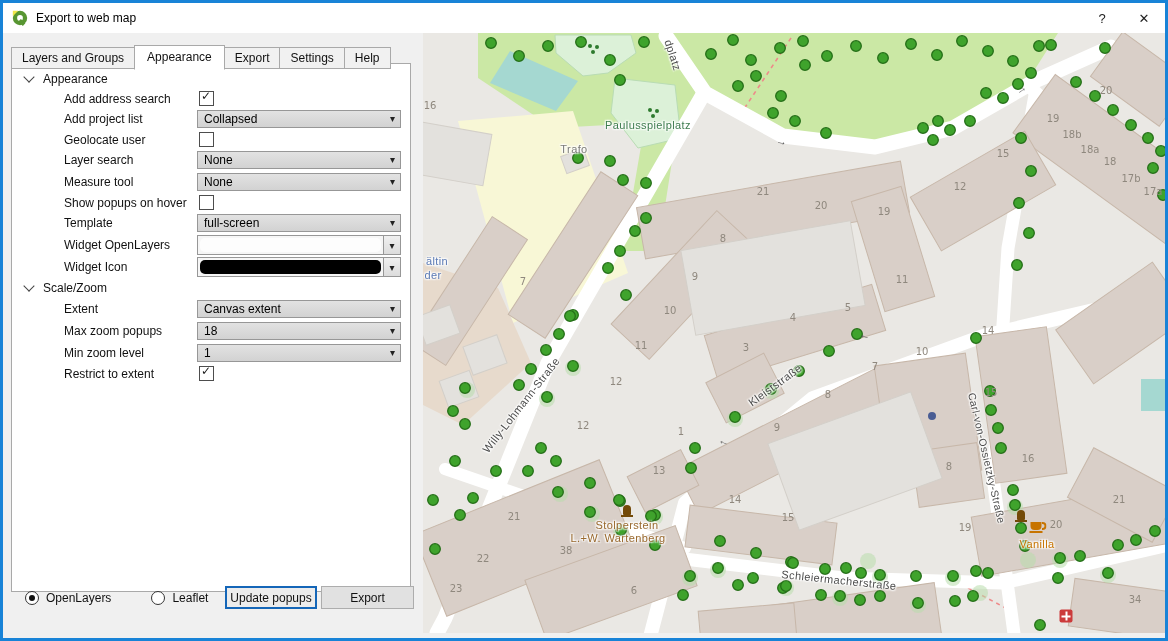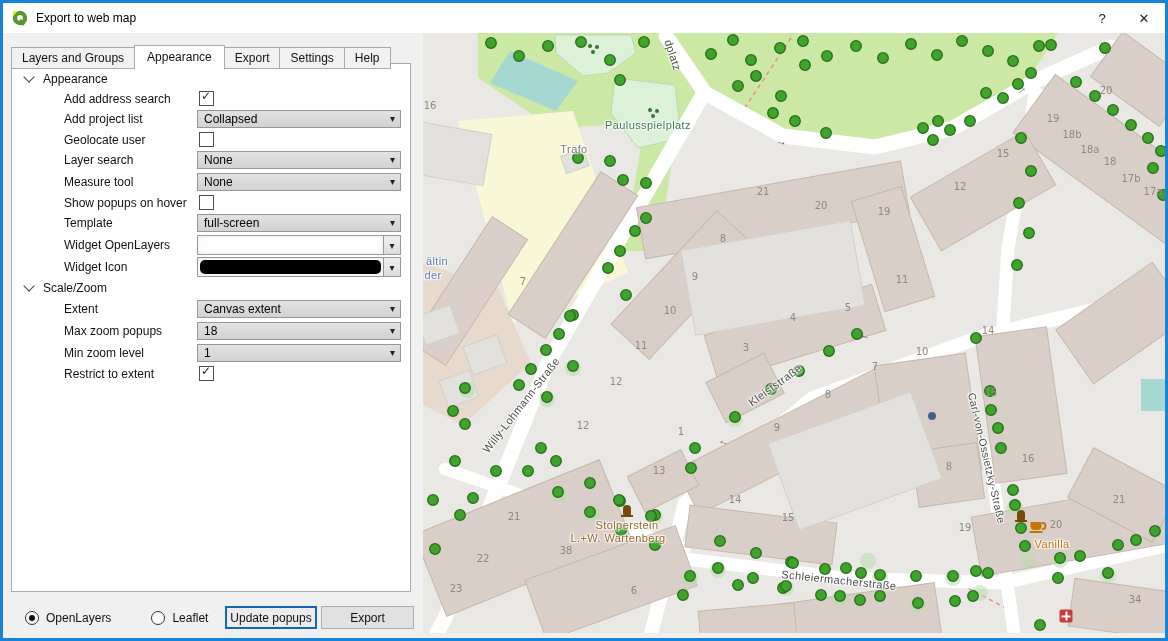--- a/index.html
+++ b/index.html
@@ -32,21 +32,21 @@
   .cb .mark{position:absolute;left:1px;top:-3px;font-size:12px;color:#1a1a1a;}
   .sel{flex:1;height:18px;background:linear-gradient(#e2e2e2,#d2d2d2);border:1px solid #979797;
        display:flex;align-items:center;position:relative;padding-left:6px;box-sizing:border-box;}
   .selv{font-size:12px;color:#000;}
   .sel .arr{position:absolute;right:5px;top:2px;font-size:10px;color:#222;}
   .colorctl{flex:1;height:20px;border:1px solid #979797;background:#f6f6f6;display:flex;box-sizing:border-box;}
   .swatch{flex:1;margin:2px;border-radius:5px;}
   .colarr{width:16px;border-left:1px solid #979797;background:linear-gradient(#f0f0f0,#dcdcdc);
           display:flex;align-items:center;justify-content:center;font-size:10px;color:#222;}
   
-  .footer{position:absolute;left:8px;right:8px;bottom:3px;height:30px;}
+  .footer{position:absolute;left:8px;right:8px;bottom:23px;height:30px;}
   .radios{position:absolute;left:14px;top:6px;display:flex;gap:40px;}
   .radio-wrap{display:flex;align-items:center;gap:7px;}
   .radio{width:12px;height:12px;border:1px solid #333;border-radius:50%;background:#fff;position:relative;flex:none;}
   .radio.on::after{content:"";position:absolute;left:3px;top:3px;width:6px;height:6px;border-radius:50%;background:#111;}
   .rlabel{font-size:12px;color:#111;}
   .btn{position:absolute;top:1px;height:23px;font-size:12px;color:#111;display:flex;
        align-items:center;justify-content:center;box-sizing:border-box;}
   .btn-update{left:214px;width:92px;border:2px solid #1466b8;background:#ececec;}
   .btn-export{left:310px;width:93px;border:1px solid #adadad;background:#e1e1e1;}
   
@@ -582,21 +582,21 @@
       </svg>
       <div class="slabel" style="left: 98px; top: 372px; font-size: 11px; transform: translate(-50%, -50%) rotate(-52deg);">Willy-Lohmann-Straße</div>
       <div class="slabel" style="left: 352px; top: 352px; font-size: 11px; transform: translate(-50%, -50%) rotate(-36deg);">Kleiststraße</div>
       <div class="slabel" style="left: 564px; top: 425px; font-size: 10.5px; transform: translate(-50%, -50%) rotate(77deg);">Carl-von-Ossietzky-Straße</div>
       <div class="slabel" style="left: 416px; top: 547px; font-size: 11px; transform: translate(-50%, -50%) rotate(6deg);">Schleiermacherstraße</div>
       <div class="slabel" style="left: 250px; top: 22px; font-size: 11px; transform: translate(-50%, -50%) rotate(72deg);">dplatz</div>
       <div class="plabel" style="left: 225px; top: 92px; color: rgb(62, 124, 79);">Paulusspielplatz</div>
       <div class="plabel" style="left: 151px; top: 116px; color: rgb(124, 124, 120);">Trafo</div>
       <div class="plabel" style="left: 204px; top: 492px; color: rgb(154, 106, 47);">Stolperstein</div>
       <div class="plabel" style="left: 195px; top: 505px; color: rgb(154, 106, 47);">L.+W. Wartenberg</div>
-      <div class="plabel" style="left: 614px; top: 511px; color: rgb(199, 116, 0); margin-left: 15px;">Vanilla</div>
+      <div class="plabel" style="left: 614px; top: 511px; color: rgb(199, 116, 0);">Vanilla</div>
       <div class="plabel" style="left: 14px; top: 228px; color: rgb(90, 122, 181);">ältin</div>
       <div class="plabel" style="left: 10px; top: 242px; color: rgb(90, 122, 181);">der</div>
       <div class="mic monument" style="left: 204px; top: 477px;"></div>
       <div class="mic monument" style="left: 598px; top: 482px;"></div>
       <div class="mic cafe" style="left: 613px; top: 493px;"></div>
       <div class="mic firstaid" style="left: 643px; top: 583px;"></div>
       <div class="mic playground" style="left: 167px; top: 13px;"></div>
       <div class="mic playground" style="left: 227px; top: 77px;"></div>
     </div>
 

